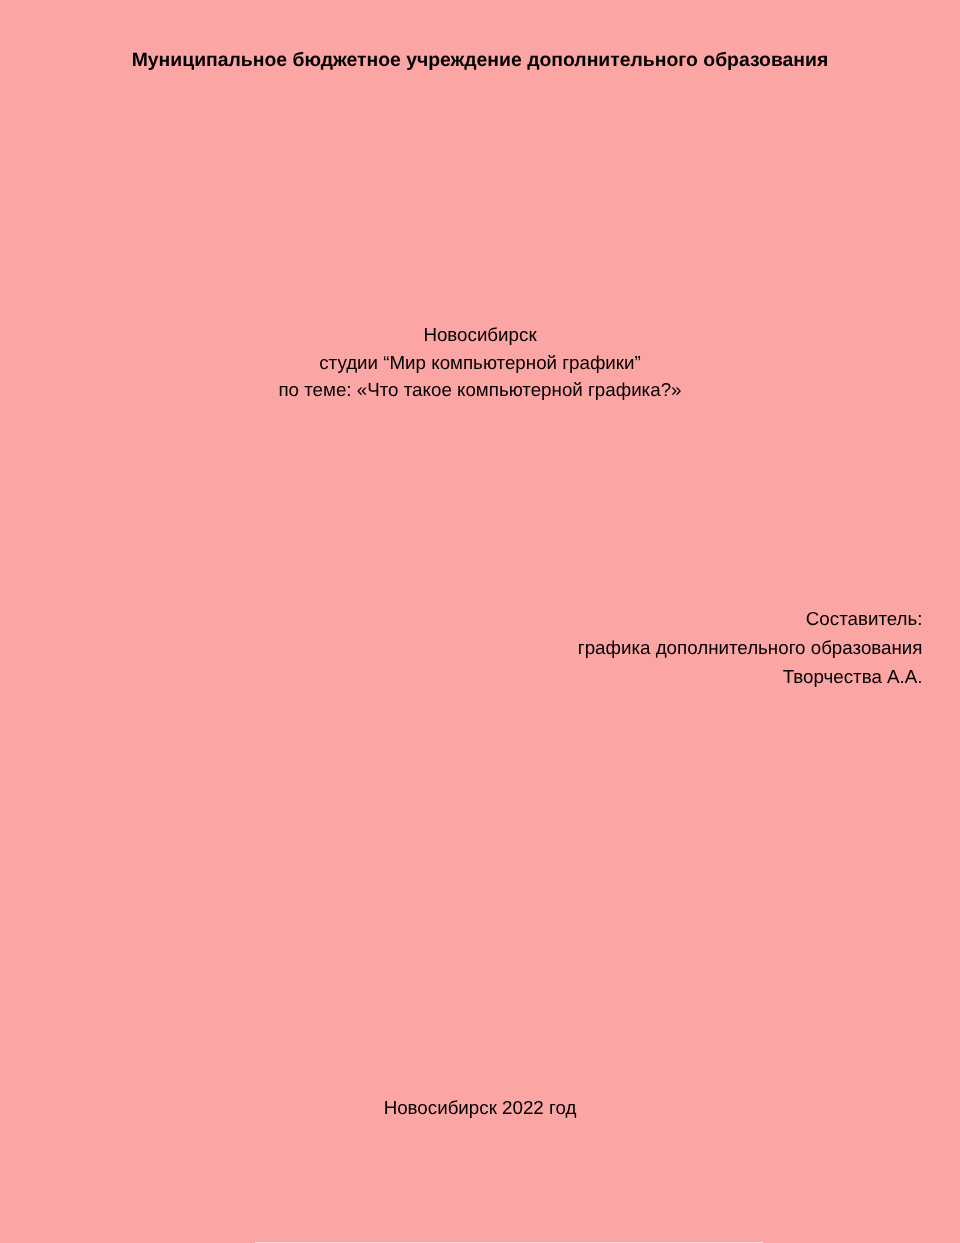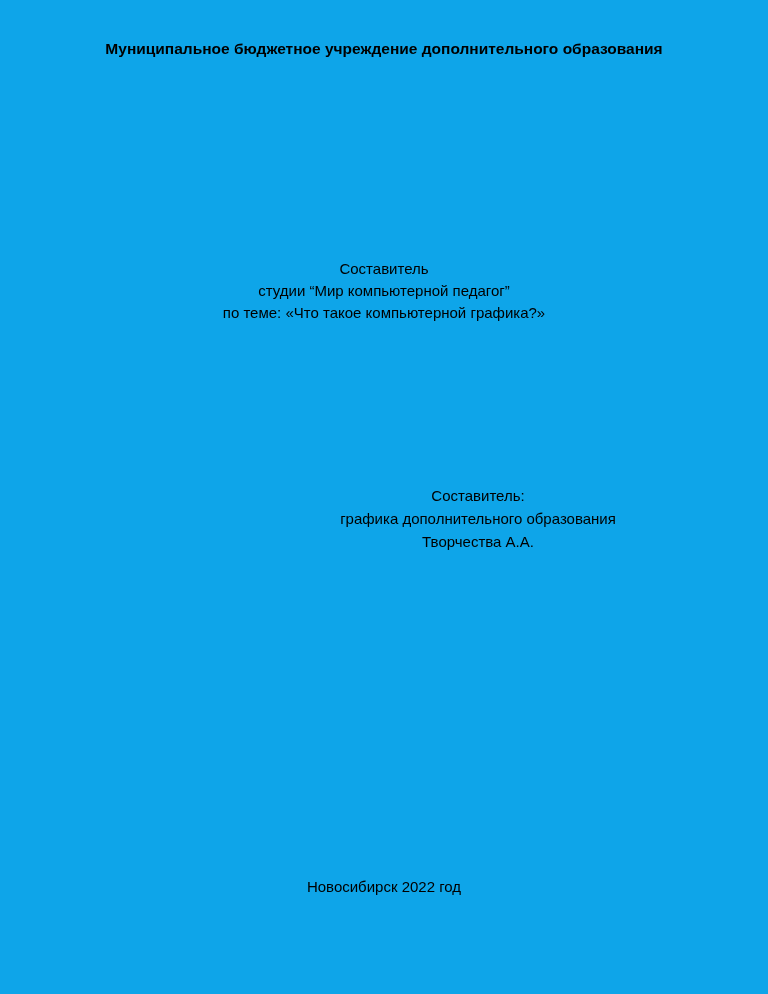--- a/index.html
+++ b/index.html
@@ -8,21 +8,21 @@
     background: #ffffff;
   }
   body {
     font-family: "Liberation Sans", sans-serif;
     color: #000000;
   }
   .page {
     position: relative;
     width: 768px;
     height: 994px;
-    background: #0ea5e9;
+    background: #fca5a5;
     overflow: hidden;
     box-sizing: border-box;
   }
   .org-block {
     position: absolute;
     top: 38px;
     left: 60px;
     width: 648px;
     text-align: center;
     font-size: 15.5px;
@@ -43,21 +43,21 @@
     line-height: 1.48;
   }
   .title-line {
     display: block;
   }
   .author-block {
     position: absolute;
     top: 485px;
     right: 30px;
     width: 520px;
-    text-align: center;
+    text-align: right;
     font-size: 15px;
     line-height: 1.52;
   }
   .author-line {
     display: block;
   }
   .footer-block {
     position: absolute;
     top: 878px;
     left: 60px;
@@ -69,22 +69,22 @@
 </head>
 <body>
 
 <div class="page">
 
   <div class="org-block">
     <span class="org-line">Муниципальное бюджетное учреждение дополнительного образования</span>
   </div>
 
   <div class="title-block">
-    <span class="title-line">Составитель</span>
-    <span class="title-line">студии “Мир компьютерной педагог”</span>
+    <span class="title-line">Новосибирск</span>
+    <span class="title-line">студии “Мир компьютерной графики”</span>
     <span class="title-line">по теме: «Что такое компьютерной графика?»</span>
   </div>
 
   <div class="author-block">
     <span class="author-line">Составитель:</span>
     <span class="author-line">графика дополнительного образования</span>
     <span class="author-line">Творчества А.А.</span>
   </div>
 
   <div class="footer-block">Новосибирск 2022 год</div>

